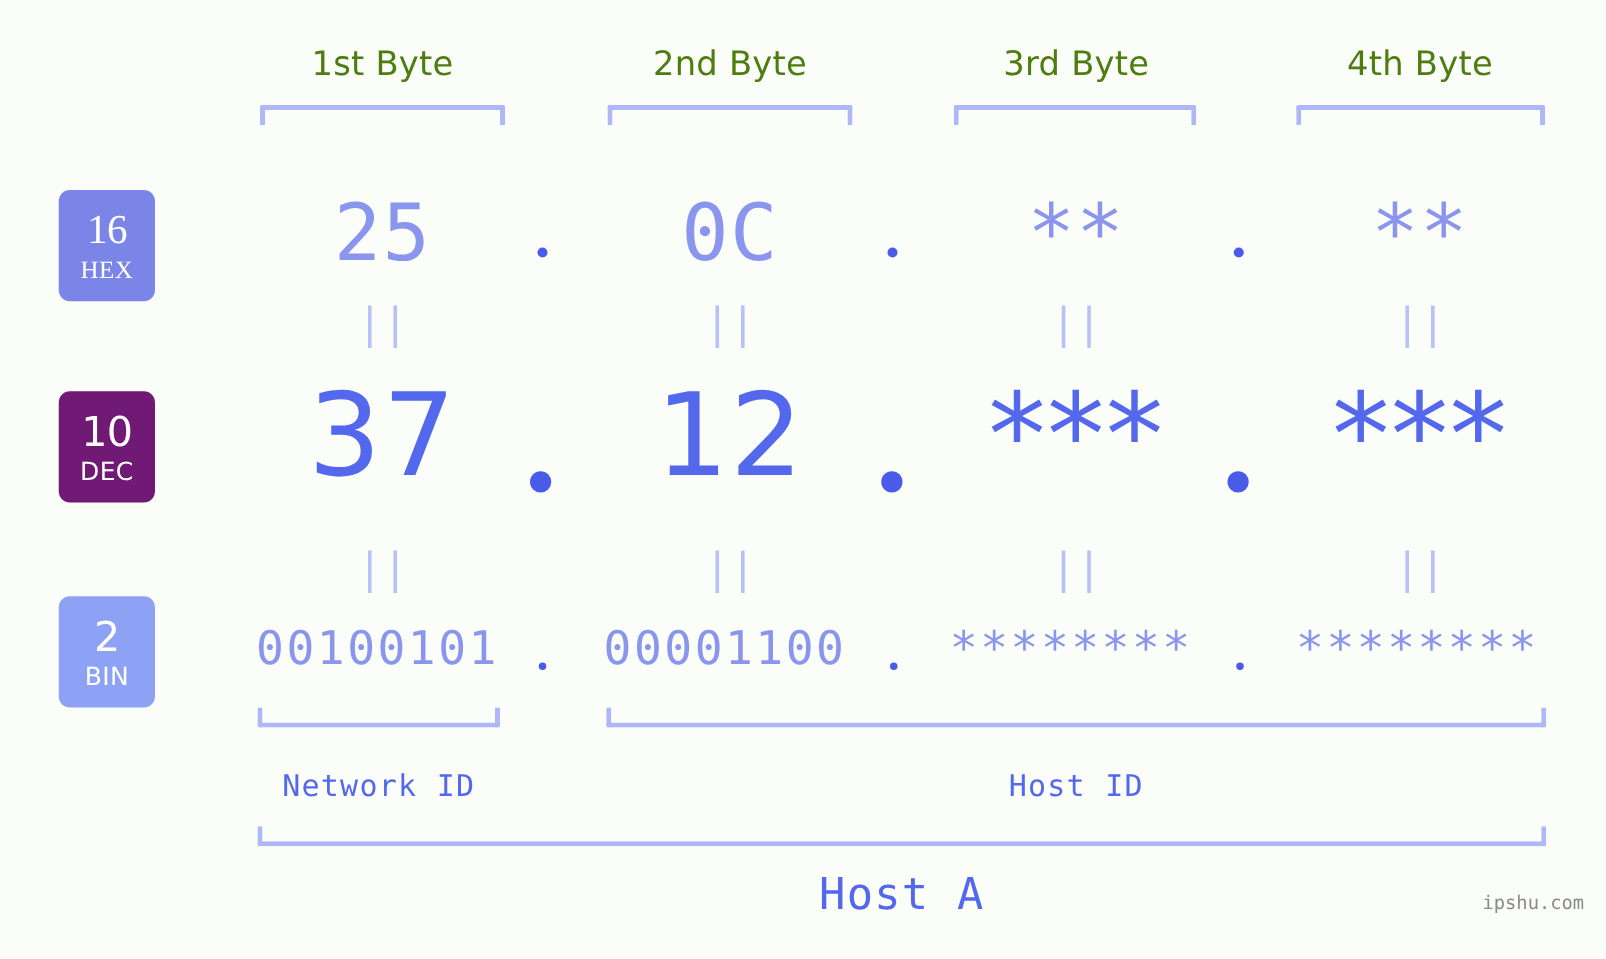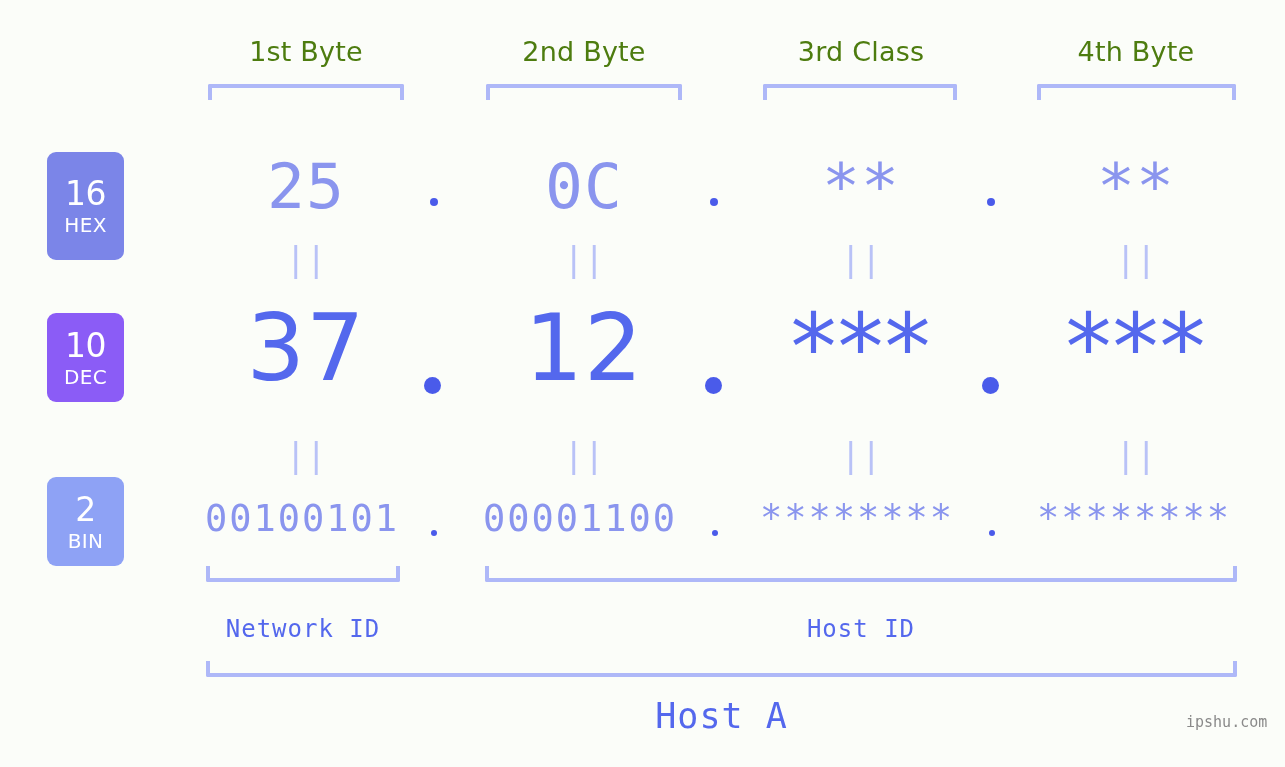--- a/index.html
+++ b/index.html
@@ -130,49 +130,49 @@
     white-space:nowrap;
   }
 </style>
 </head>
 <body>
 
 <div id="stage">
 
   <div class="byte-label" style="left:206px; top:36px; width:200px;">1st Byte</div>
   <div class="byte-label" style="left:484px; top:36px; width:200px;">2nd Byte</div>
-  <div class="byte-label" style="left:761px; top:36px; width:200px;">3rd Class</div>
+  <div class="byte-label" style="left:761px; top:36px; width:200px;">3rd Byte</div>
   <div class="byte-label" style="left:1036px; top:36px; width:200px;">4th Byte</div>
 
   <div class="bracket-down" style="left:208px; top:84px; width:196px;"></div>
   <div class="bracket-down" style="left:486px; top:84px; width:196px;"></div>
   <div class="bracket-down" style="left:763px; top:84px; width:194px;"></div>
   <div class="bracket-down" style="left:1037px; top:84px; width:199px;"></div>
 
-  <div class="badge" style="left:47px; top:152px; height:108px; background:#7b85e8;">
+  <div class="badge" style="left:47px; top:152px; height:89px; background:#7b85e8;font-family:Liberation Serif, serif;">
     <span class="num">16</span>
     <span class="abbr">HEX</span>
   </div>
 
   <div class="row-hex">
     <div class="cell" style="left:206px; top:155px; width:200px;">25</div>
     <div class="dot dot-hex" style="left:430px; top:198px;"></div>
     <div class="cell" style="left:484px; top:155px; width:200px;">0C</div>
     <div class="dot dot-hex" style="left:710px; top:198px;"></div>
     <div class="cell" style="left:761px; top:155px; width:200px;">**</div>
     <div class="dot dot-hex" style="left:987px; top:198px;"></div>
     <div class="cell" style="left:1036px; top:155px; width:200px;">**</div>
   </div>
 
   <div class="eq" style="left:206px; top:242px; width:200px;">||</div>
   <div class="eq" style="left:484px; top:242px; width:200px;">||</div>
   <div class="eq" style="left:761px; top:242px; width:200px;">||</div>
   <div class="eq" style="left:1036px; top:242px; width:200px;">||</div>
 
-  <div class="badge" style="left:47px; top:313px; height:89px; background:#8b5cf6;">
+  <div class="badge" style="left:47px; top:313px; height:89px; background:#701a75;">
     <span class="num">10</span>
     <span class="abbr">DEC</span>
   </div>
 
   <div class="row-dec">
     <div class="cell" style="left:206px; top:303px; width:200px;">37</div>
     <div class="dot dot-dec" style="left:424px; top:377px;"></div>
     <div class="cell" style="left:484px; top:303px; width:200px;">12</div>
     <div class="dot dot-dec" style="left:705px; top:377px;"></div>
     <div class="cell" style="left:761px; top:303px; width:200px;">***</div>

